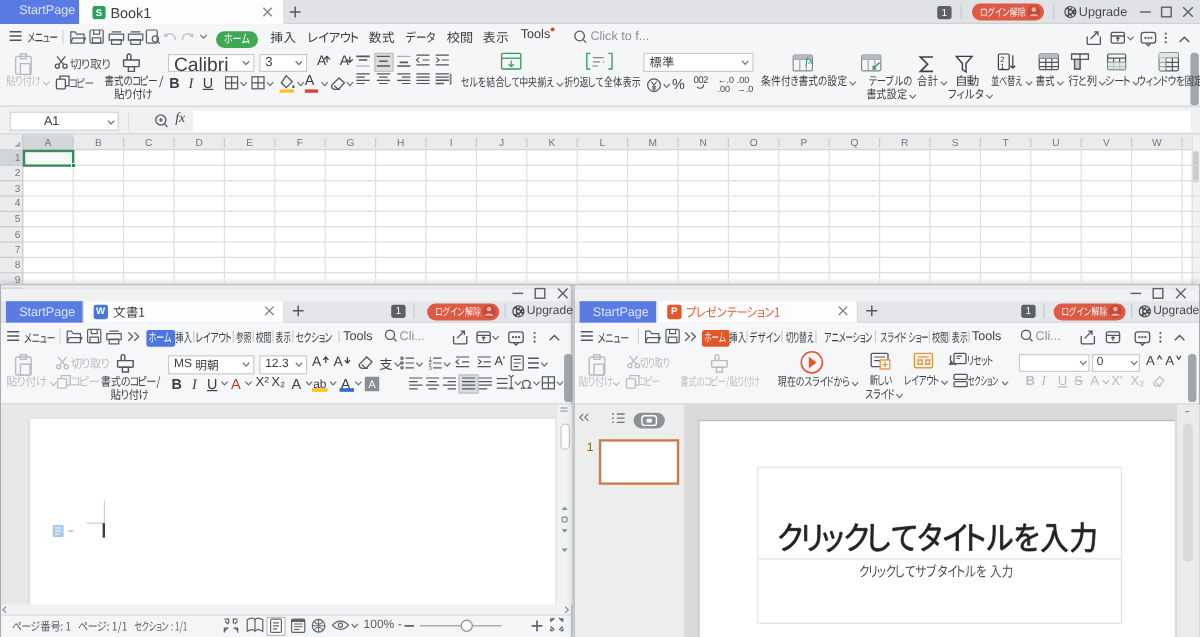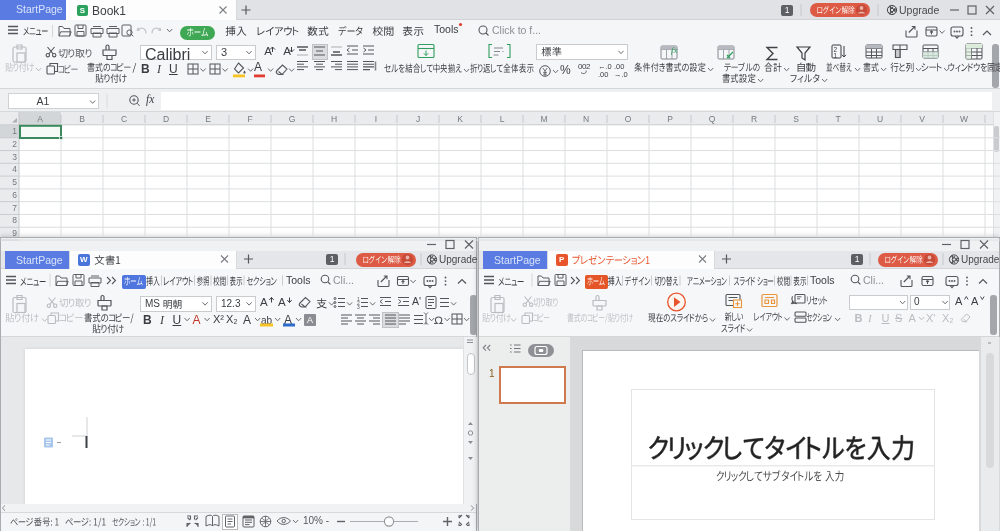--- a/index.html
+++ b/index.html
@@ -119,21 +119,21 @@
     <div style="position:absolute;left:304px;top:313.5px;width:12px;height:12px;background:#8a8d91;color:#fff;font-size:9px;text-align:center;line-height:12px;border-radius:1px;">A</div>
     <div style="position:absolute;left:382px;top:311.5px;width:17px;height:16px;background:#dbdcde;border:1px solid #bfc1c4;"></div>
     <div style="position:absolute;left:470px;top:295px;width:6.5px;height:40px;background:#a3a6ab;border-radius:3px;"></div>
     <div style="position:absolute;left:1px;top:337px;width:475px;height:167px;background:#e7e8ea;"></div>
     <div style="position:absolute;left:25px;top:349px;width:438px;height:155px;background:#fff;box-shadow:0 0 3px rgba(0,0,0,.12);"></div>
     <div style="position:absolute;left:463px;top:337px;width:14px;height:167px;background:#f1f2f4;border-left:1px solid #dfe1e3;"></div>
     <div style="position:absolute;left:466.5px;top:353px;width:8px;height:22px;background:#fff;border:1px solid #c3c5c8;border-radius:4px;"></div>
     <div style="position:absolute;left:1px;top:504px;width:475px;height:8px;background:#f1f2f4;"></div>
     <div style="position:absolute;left:1px;top:512px;width:475px;height:18px;background:#f4f5f6;border-top:1px solid #d8d9db;"></div>
     <div style="position:absolute;left:222px;top:513.5px;width:16px;height:16px;background:#fff;border:1px solid #b9bbbd;"></div>
-    <div style="position:absolute;left:303px;top:515px;width:40px;height:13px;font-size:10px;color:#55585c;">10% -</div>
+    <div style="position:absolute;left:303px;top:515px;width:40px;height:13px;font-size:10px;color:#55585c;">100% -</div>
     <div style="position:absolute;left:478px;top:237px;width:522px;height:294px;background:#f5f6f7;border:1px solid #a9adb2;border-bottom:none;box-shadow:0 0 6px rgba(0,0,0,.25);"></div>
     <div style="position:absolute;left:479px;top:238px;width:520px;height:13px;background:#f0f1f3;"></div>
     <div style="position:absolute;left:479px;top:251px;width:520px;height:17.5px;background:#e4e6e9;border-bottom:1px solid #d2d4d7;"></div>
     <div style="position:absolute;left:483px;top:251px;width:64px;height:17.5px;background:#5a7ce2;"></div>
     <div style="position:absolute;left:494px;top:253.5px;width:54px;height:13px;font-size:10.5px;color:#d8e2fa;">StartPage</div>
     <div style="position:absolute;left:547px;top:251px;width:168px;height:17.5px;background:#fdfdfd;border-left:1px solid #d8dade;border-right:1px solid #d8dade;"></div>
     <div style="position:absolute;left:556px;top:254px;width:11.5px;height:11.5px;background:#e8542c;border-radius:2px;color:#fff;font-size:8px;font-weight:bold;text-align:center;line-height:11.5px;">P</div>
     <div style="position:absolute;left:851px;top:254px;width:12px;height:11px;background:#5c5f64;border-radius:2px;color:#fff;font-size:8.5px;line-height:11px;text-align:center;">1</div>
     <div style="position:absolute;left:878px;top:252.5px;width:60px;height:14px;background:#dd5a45;border-radius:7px;"></div>
     <div style="position:absolute;left:961px;top:253.5px;width:40px;height:13px;font-size:10px;color:#46494e;">Upgrade</div>

